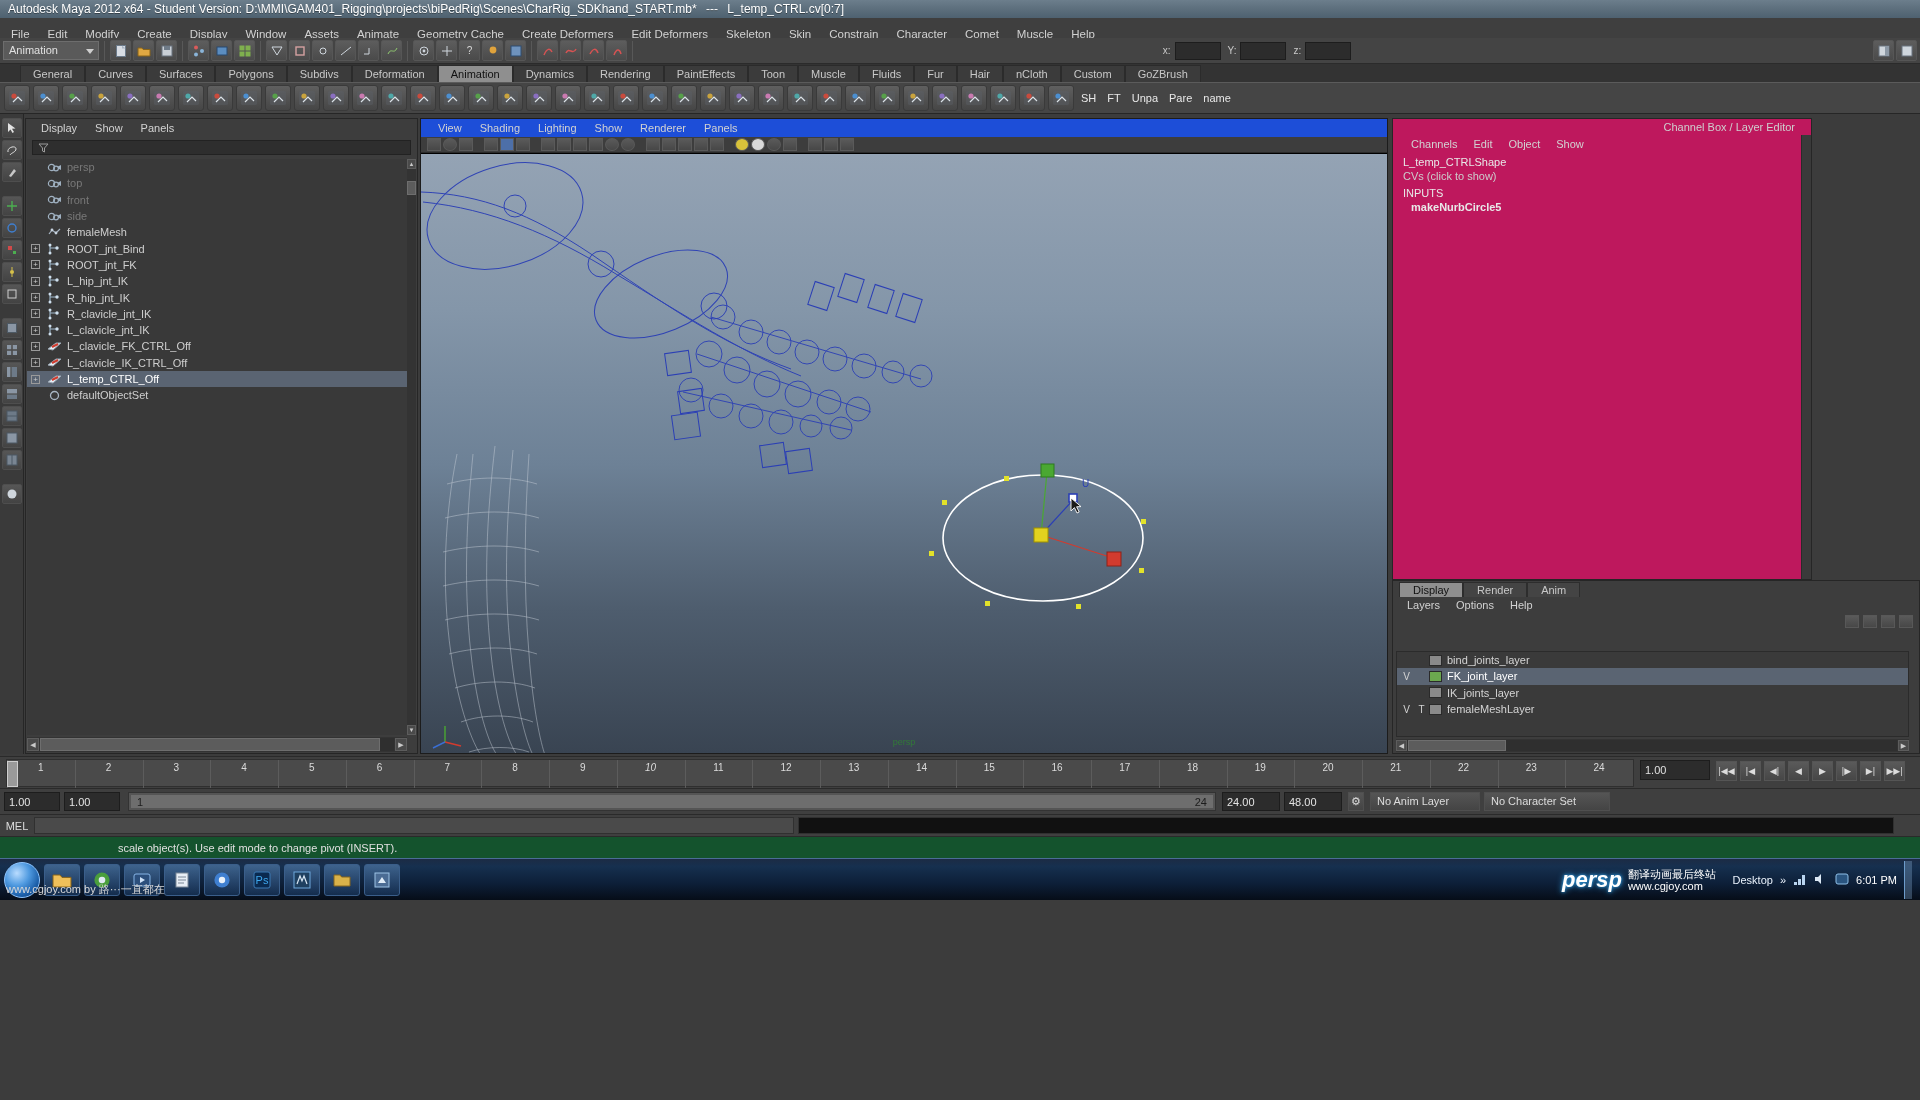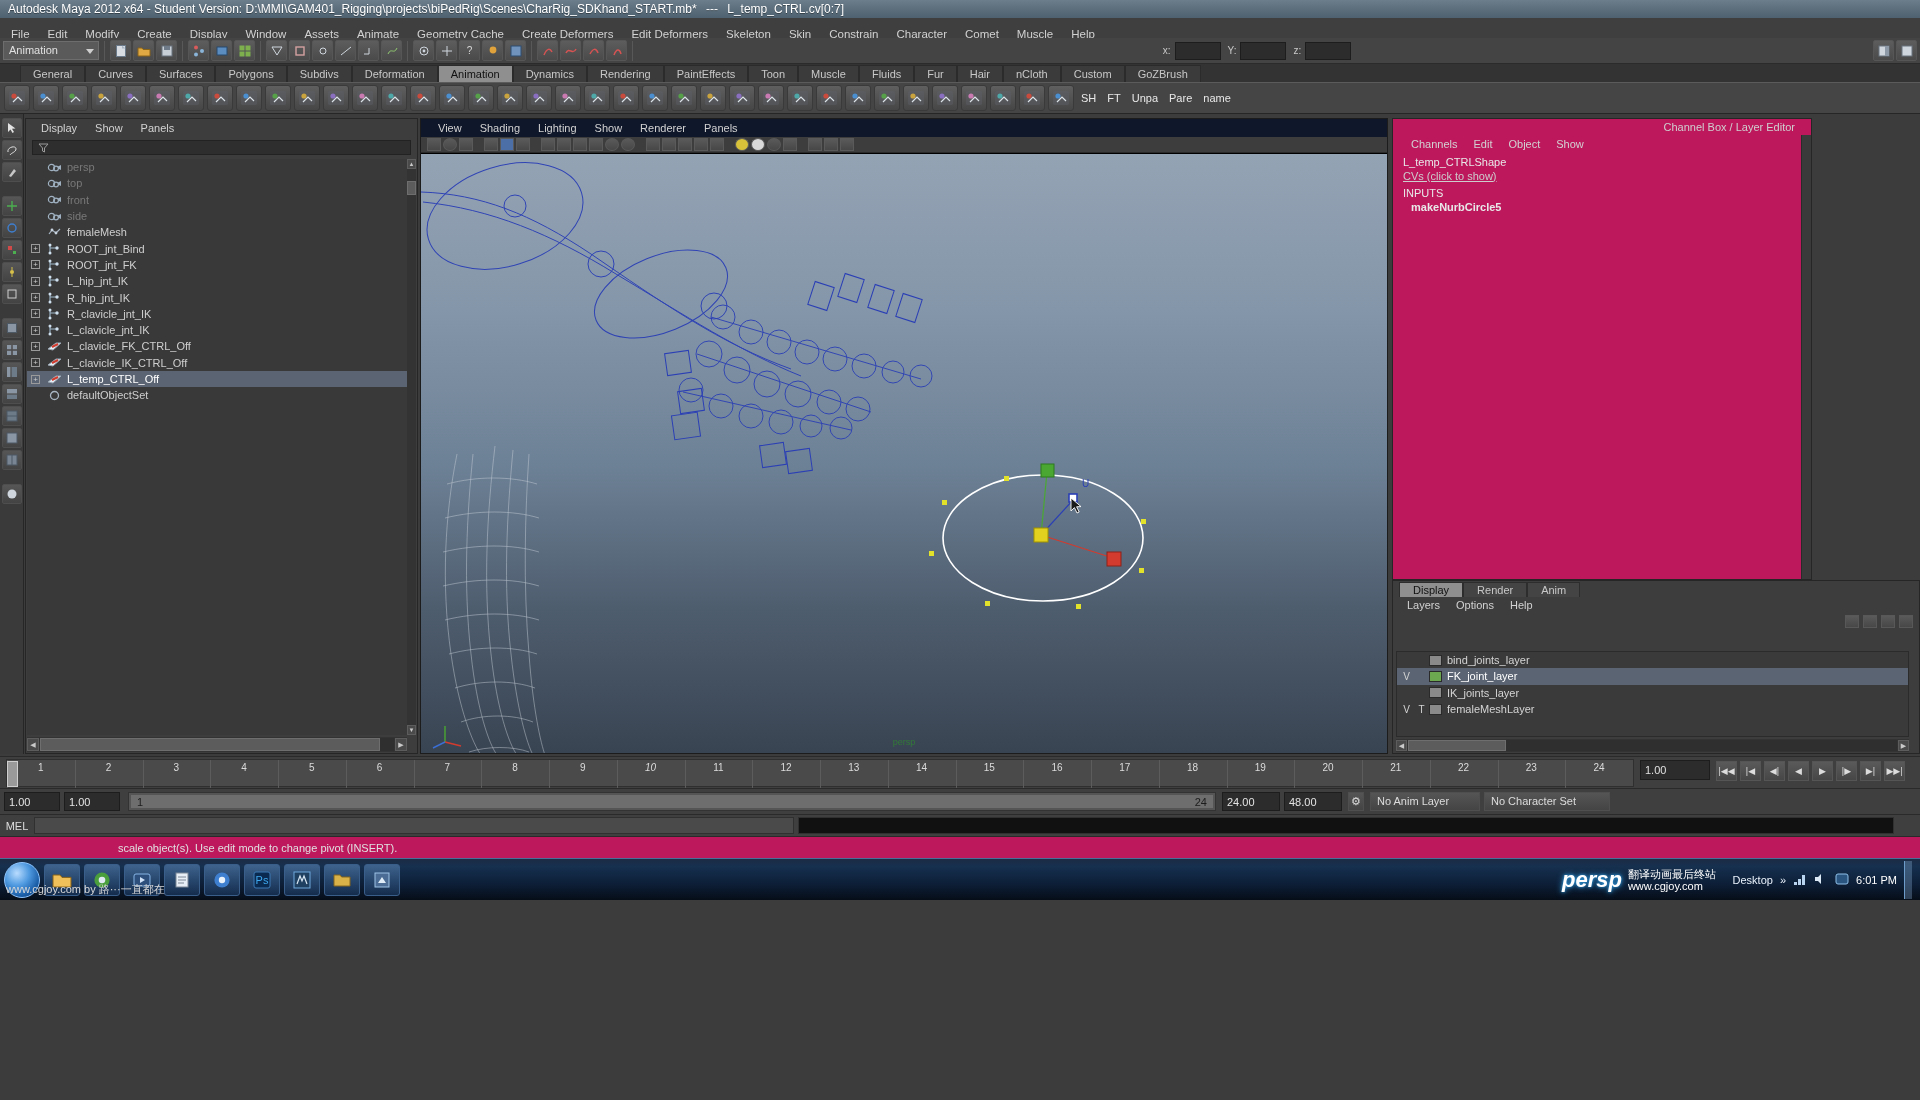--- a/index.html
+++ b/index.html
@@ -136,21 +136,21 @@
   }
   .out-scroll-h .harrow{width:12px;height:13px;background:#4a4a4a;border:1px solid #5d5d5d;color:#c9c9c9;font-size:7px;text-align:center;line-height:11px;}
   .out-scroll-h .htrack{flex:1;height:13px;background:#2f2f2f;margin:0 1px;}
   .out-scroll-h .hthumb{width:96%;height:13px;background:#5c5c5c;border:1px solid #6e6e6e;}
 
   
   .viewport{
     position:absolute; left:420px; top:118px; width:968px; height:636px;
     background:#000; border:1px solid #1c1c1c; overflow:hidden;
   }
-  .vp-menubar{ height:18px; display:flex;align-items:center;padding-left:8px; background:#0f172a;}
+  .vp-menubar{ height:18px; display:flex;align-items:center;padding-left:8px; background:#1d4ed8;}
   .vp-menubar .mi{ color:#d2d2d2;font-size:11px;padding:1px 9px;}
   .vp-icons{
     height:16px;background:#3d3d3d;border-bottom:1px solid #2a2a2a;
     display:flex;align-items:center;gap:2px;padding-left:6px;
   }
   .vpi{ width:14px;height:13px;border:1px solid #5a5a5a;background:linear-gradient(180deg,#5a5a5a,#474747);
         display:inline-block;}
   .vpi.round{ border-radius:50%; }
   .vpi.y{ background:#d8c23a; }
   .vpi.w{ background:#d9d9d9; }
@@ -170,21 +170,21 @@
     position:absolute; left:1392px; top:118px; width:420px; height:462px;
     background:#be185d; border:1px solid #262626;
   }
   .cb-title{
     height:16px;color:#cfcfcf;font-size:11px;text-align:right;padding-right:16px;line-height:16px;
   }
   .cb-menubar{ height:17px;display:flex;align-items:center;padding-left:10px; }
   .cb-menubar .mi{ color:#d2d2d2;font-size:11px;padding:1px 8px; }
   .cb-body{ padding:4px 0 0 10px; }
   .cb-node{ color:#e8e8e8;font-size:11px;line-height:13.5px; }
-  .cb-sub{ color:#cdcdcd;font-size:11px;line-height:13.5px;text-decoration:underline; }
+  .cb-sub{ color:#cdcdcd;font-size:11px;line-height:13.5px; }
   .cb-section{ color:#e8e8e8;font-size:11px;line-height:13.5px; margin-top:4px;}
   .cb-input{ color:#e8e8e8;font-size:11px;line-height:13.5px; padding-left:8px;font-weight:bold;}
   .cb-rail{ position:absolute;right:0;top:16px;width:10px;bottom:0;background:#3a3a3a;border-left:1px solid #2b2b2b;}
 
   
   .layerpanel{
     position:absolute; left:1392px; top:580px; width:528px; height:174px;
     background:#3d3d3d; border:1px solid #262626;
   }
   .lp-tabs{ height:16px; display:flex; padding-left:6px; align-items:flex-end;}
@@ -250,21 +250,21 @@
   .cmdline{
     position:absolute;left:0;top:814px;width:1920px;height:22px;background:#3f3f3f;
     border-top:1px solid #2a2a2a;display:flex;align-items:center;
   }
   .cmd-lbl{ width:34px;text-align:center;color:#dcdcdc;font-size:11px; }
   .cmd-in{ width:760px;height:17px;background:#4a4a4a;border:1px solid #303030;}
   .cmd-out{ flex:1;height:17px;background:#111;border:1px solid #303030;margin-left:4px;margin-right:26px;}
 
   
   .helpline{
-    position:absolute;left:0;top:836px;width:1920px;height:22px;background:#be185d;
+    position:absolute;left:0;top:836px;width:1920px;height:22px;background:#14532d;
     border-top:1px solid #2a2a2a;display:flex;align-items:center;
   }
   .hl-text{ color:#e0e0e0;font-size:11px;margin-left:8px; }
 
   
   .taskbar{
     position:absolute;left:0;top:858px;width:1920px;height:42px;
     background:linear-gradient(180deg,#1c2b44 0%, #16304f 18%, #0d1f38 60%, #060d18 100%);
     border-top:1px solid #4b6c96;
   }

